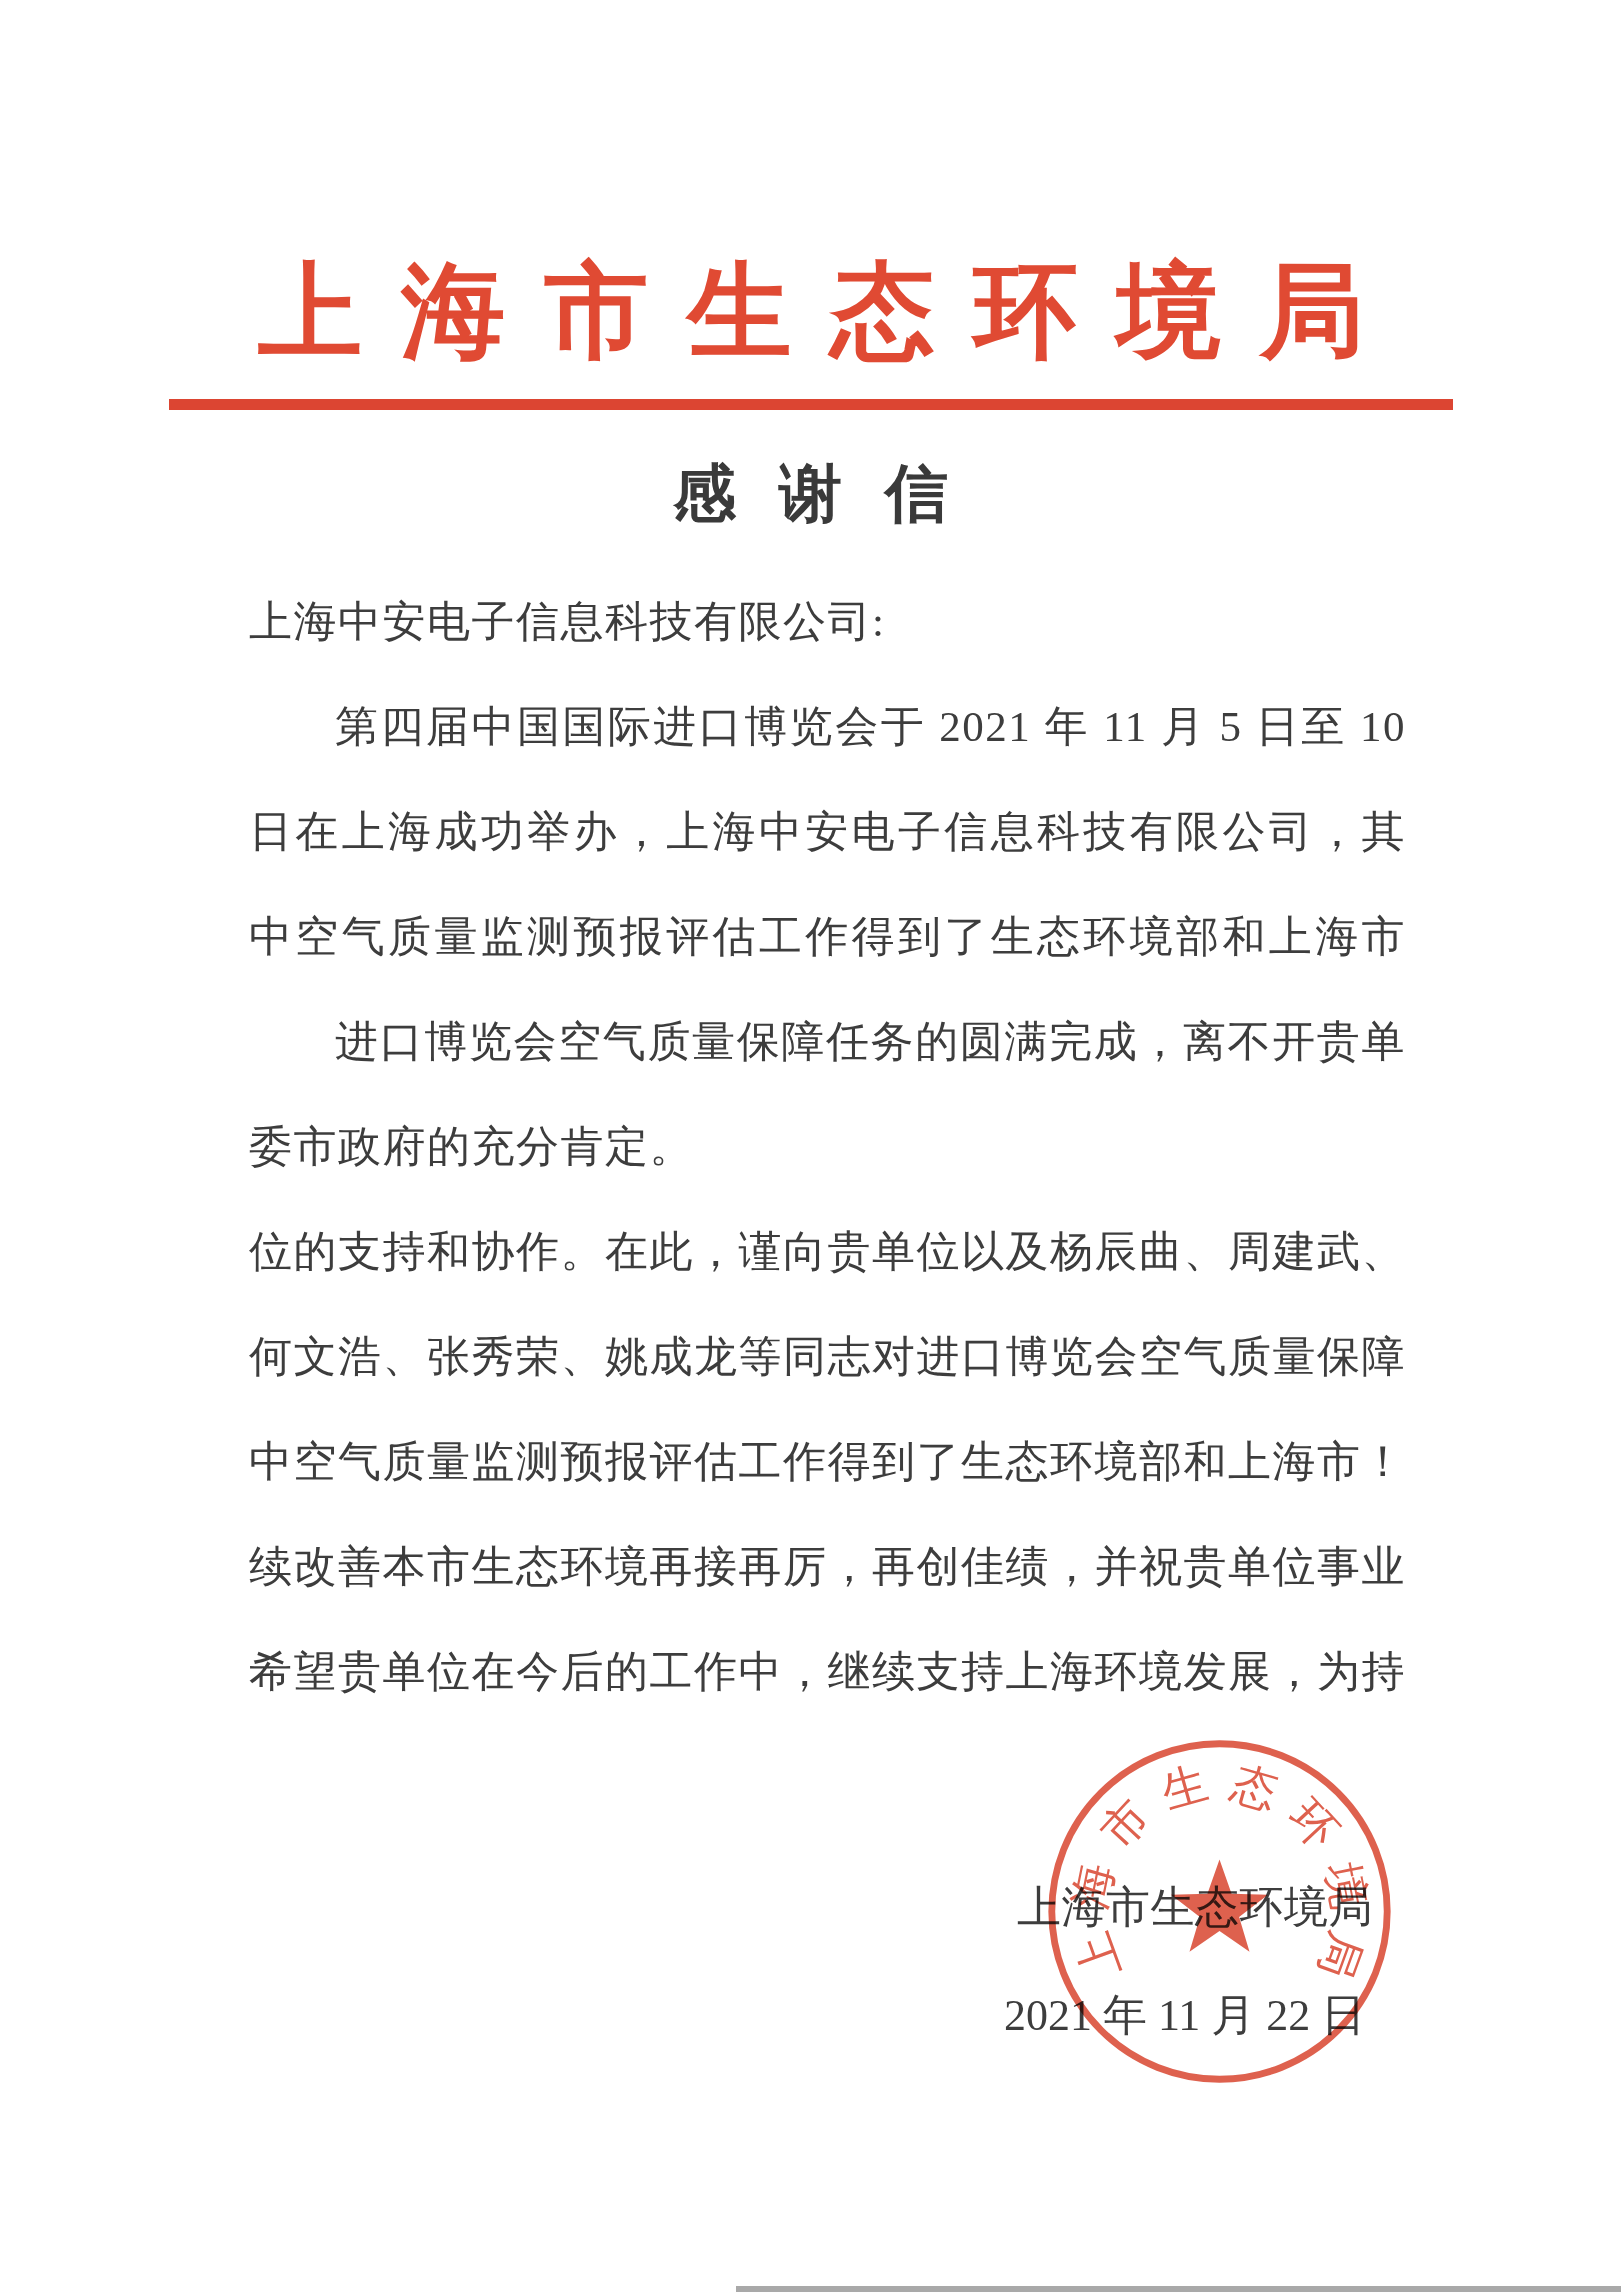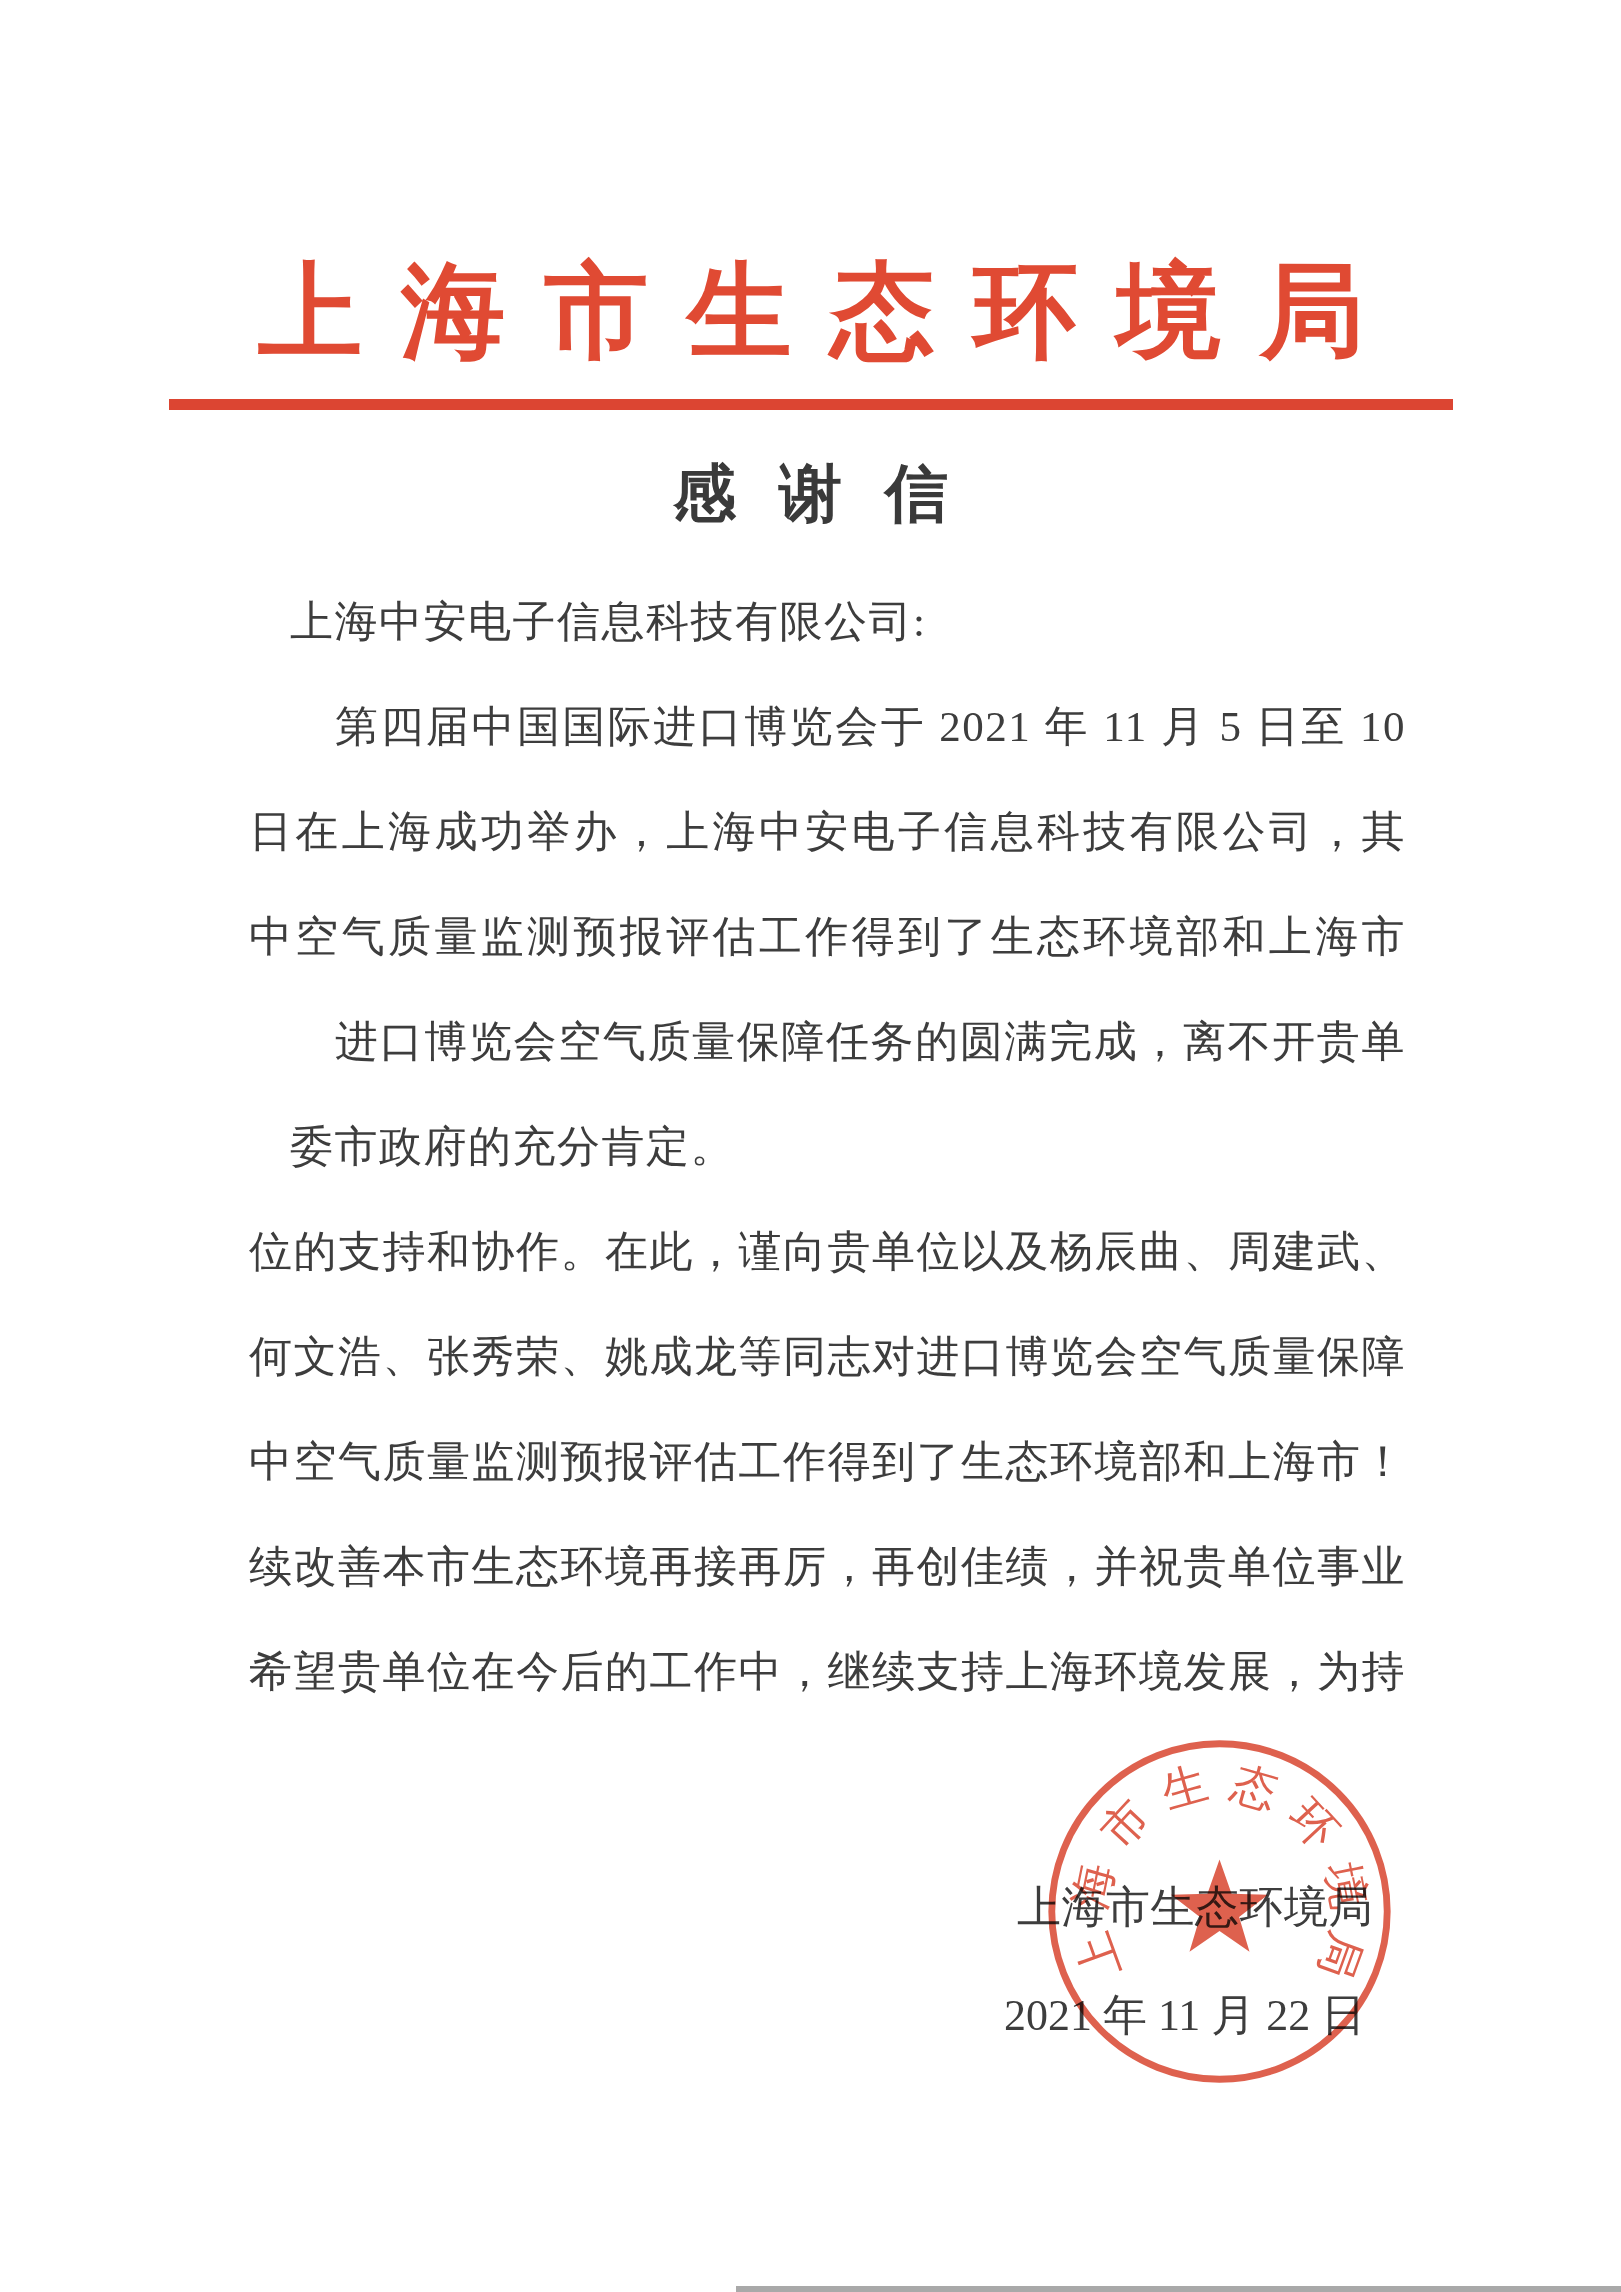--- a/index.html
+++ b/index.html
@@ -63,21 +63,20 @@
   }
   .line {
     height: 105px;
     line-height: 105px;
     text-align: justify;
     text-align-last: justify;
     white-space: nowrap;
   }
   .line.salutation, .line.short {
     text-align-last: left;
-    margin-left: 41px;
   }
   .line.indent { padding-left: 86px; }
 
   .signature {
     position: absolute;
     left: 1017px;
     top: 1878px;
     font-size: 44px;
     color: #3d3d3d;
     letter-spacing: 0.5px;

